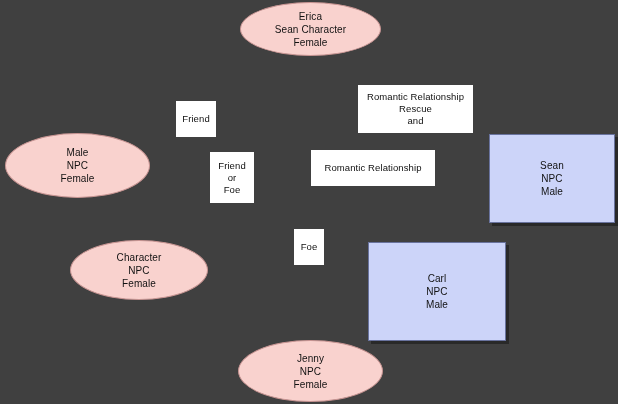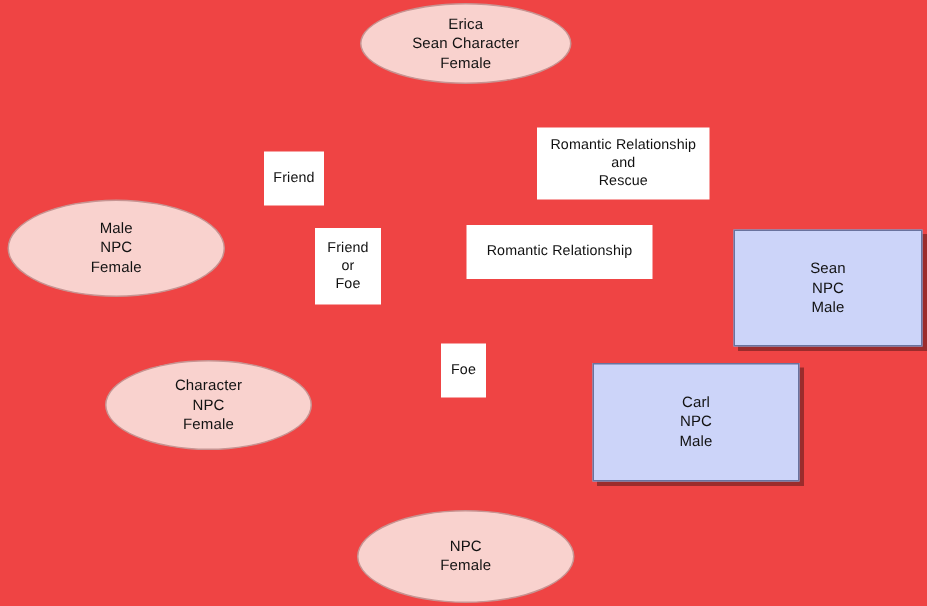--- a/index.html
+++ b/index.html
@@ -7,21 +7,21 @@
     padding: 0;
     background: #000000;
   }
   body {
     font-family: "Liberation Sans", sans-serif;
   }
   #canvas {
     position: relative;
     width: 618px;
     height: 404px;
-    background: #ef4444;
+    background: #404040;
     overflow: hidden;
   }
   .node {
     position: absolute;
     box-sizing: border-box;
     display: flex;
     align-items: center;
     justify-content: center;
     text-align: center;
     color: #121212;
@@ -93,34 +93,35 @@
   <div class="node ellipse-node" style="left:70px; top:240px; width:138px; height:60px;">
     <span class="lines">
       <span>Character</span>
       <span>NPC</span>
       <span>Female</span>
     </span>
   </div>
 
   <div class="node ellipse-node" style="left:238px; top:340px; width:145px; height:62px;">
     <span class="lines">
+      <span>Jenny</span>
       <span>NPC</span>
       <span>Female</span>
     </span>
   </div>
 
-  <div class="node rect-node" style="left:489px; top:134px; width:126px; height:78px;margin-top:19px;">
+  <div class="node rect-node" style="left:489px; top:134px; width:126px; height:89px;">
     <span class="lines">
       <span>Sean</span>
       <span>NPC</span>
       <span>Male</span>
     </span>
   </div>
 
-  <div class="node rect-node" style="left:395px; top:242px; width:138px; height:79px;">
+  <div class="node rect-node" style="left:368px; top:242px; width:138px; height:99px;">
     <span class="lines">
       <span>Carl</span>
       <span>NPC</span>
       <span>Male</span>
     </span>
   </div>
 
   <div class="edge-label" style="left:176px; top:101px; width:40px; height:23px;">
     <span class="lines">
       <span>Friend</span>
@@ -131,22 +132,22 @@
     <span class="lines">
       <span>Friend</span>
       <span>or</span>
       <span>Foe</span>
     </span>
   </div>
 
   <div class="edge-label" style="left:358px; top:85px; width:115px; height:48px;">
     <span class="lines">
       <span>Romantic Relationship</span>
+      <span>Rescue</span>
       <span>and</span>
-      <span>Rescue</span>
     </span>
   </div>
 
   <div class="edge-label" style="left:311px; top:150px; width:124px; height:21px;">
     <span class="lines">
       <span>Romantic Relationship</span>
     </span>
   </div>
 
   <div class="edge-label" style="left:294px; top:229px; width:30px; height:22px;">

